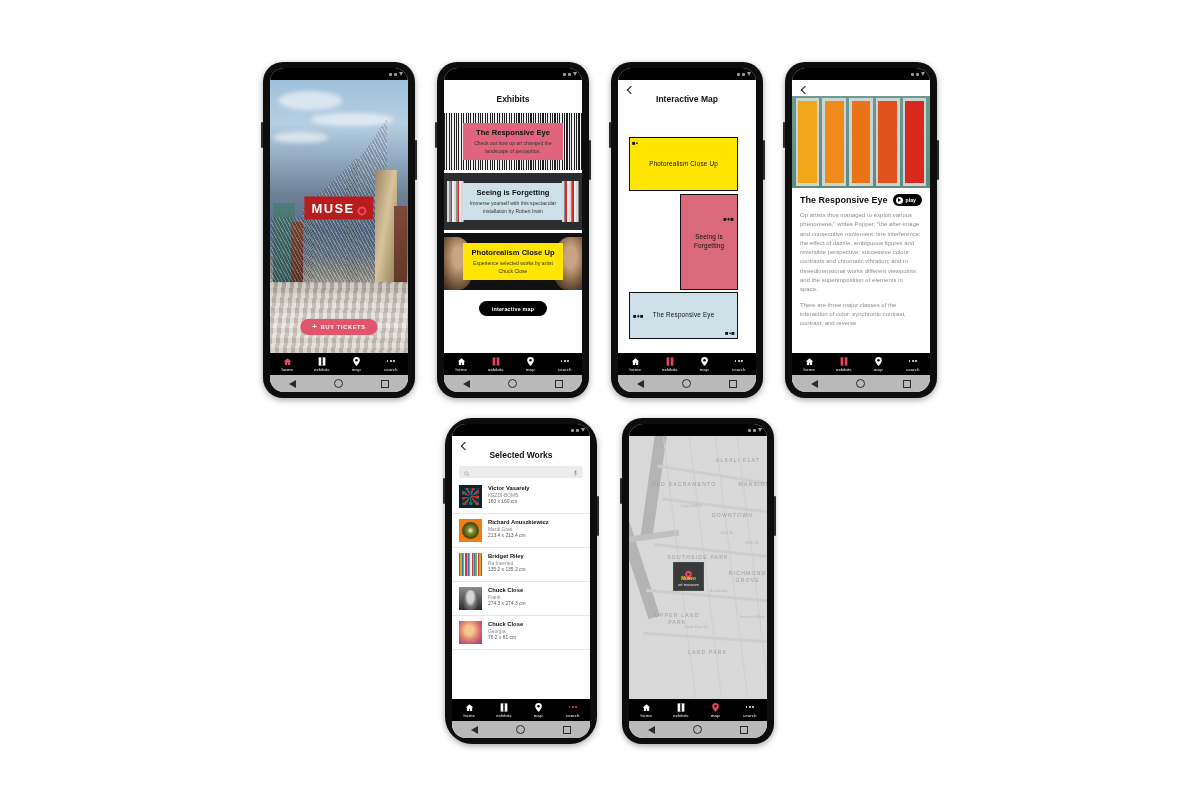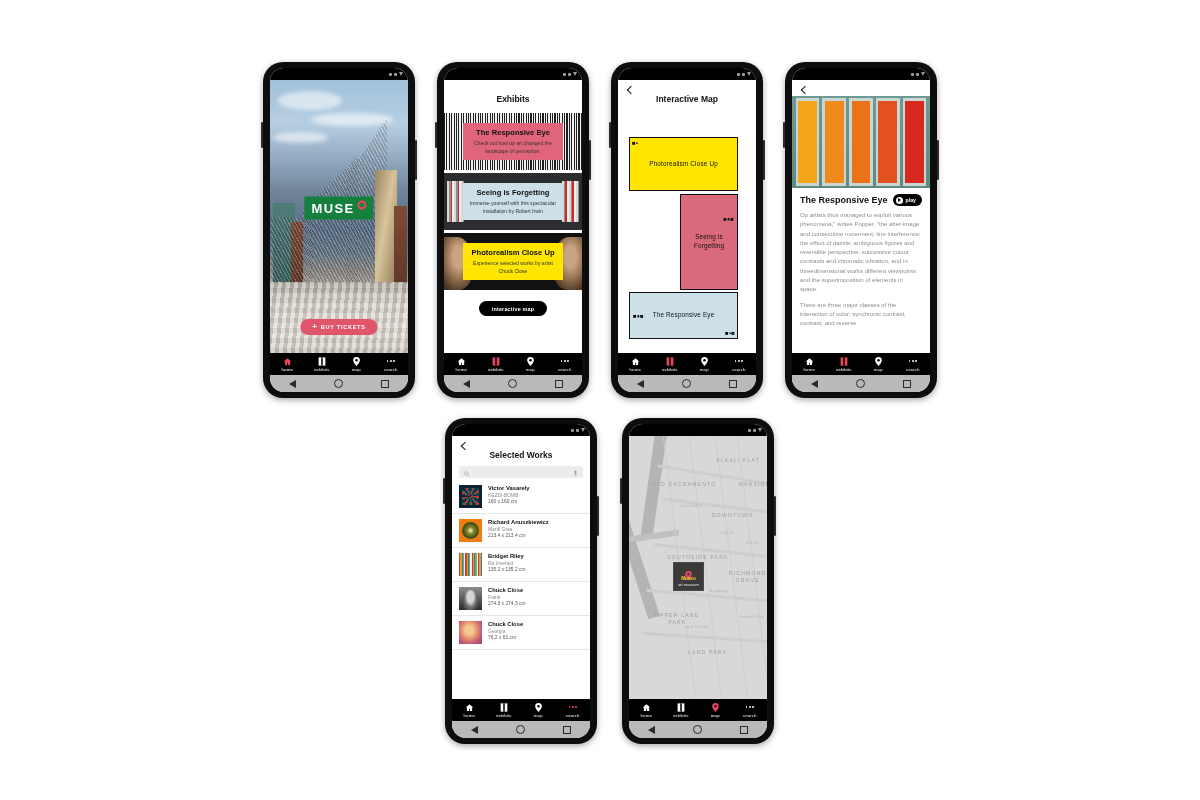--- a/index.html
+++ b/index.html
@@ -46,22 +46,22 @@
   .bld{position:absolute;background:linear-gradient(105deg,#4c5c6c,#8fa3b4 40%,#5b6c7d 70%,#47566a);}
   .bld.stripes{background-image:repeating-linear-gradient(62deg,rgba(255,255,255,.22) 0 1px,rgba(0,0,0,.15) 1px 3px);}
   .bld.gold{background:linear-gradient(100deg,#9a8463,#d8c49a 45%,#8b7650);}
   .bld.teal{background:linear-gradient(180deg,#4e7d78,#3b5f60);}
   .bld.rust{background:linear-gradient(180deg,#7e4a38,#5d3628);}
   .plaza{position:absolute;left:0;right:0;bottom:0;height:26%;
       background:linear-gradient(180deg,#a49d95,#cfc8c0 25%,#ddd7d0 60%,#cfc8bf);}
   .plaza:after{content:"";position:absolute;inset:0;
       background-image:repeating-linear-gradient(96deg,rgba(255,255,255,.35) 0 4px,rgba(120,112,104,.18) 4px 8px),
                        repeating-linear-gradient(0deg,rgba(120,112,104,.12) 0 5px,rgba(255,255,255,.12) 5px 10px);}
-  .logo{position:absolute;left:50%;top:47%;transform:translate(-50%,-50%);background:#15803d;
-        padding:4px 7px;display:flex;align-items:flex-start;gap:1px;}
+  .logo{position:absolute;left:50%;top:47%;transform:translate(-50%,-50%);background:#b91c1c;
+        padding:4px 7px;display:flex;align-items:flex-end;gap:1px;}
   .logo span{color:#fff;font-weight:bold;font-size:13px;letter-spacing:1.4px;}
   .logo .o{width:9px;height:9px;border:2.2px solid #e8455e;border-radius:50%;box-sizing:border-box;margin-left:2px;}
   .cta{position:absolute;left:50%;bottom:18px;transform:translateX(-50%);
        background:#e0556c;color:#fff;border-radius:20px;padding:4px 12px;font-size:5.6px;font-weight:bold;
        letter-spacing:.7px;display:flex;align-items:center;gap:3px;white-space:nowrap;}
   .cta .plus{font-size:8px;font-weight:bold;line-height:1;}
 
   
   .excard{position:relative;height:57px;overflow:hidden;display:flex;align-items:center;justify-content:center;margin-bottom:3px;}
   .ex1{background:repeating-linear-gradient(90deg,#1d1d1d 0 1.1px,#f2f2f2 1.1px 2.4px);}
@@ -443,21 +443,21 @@
       </div>
     </div>
     <div class="sysbar">
       <span class="t"></span>
       <span class="c"></span>
       <span class="b"></span>
     </div>
   </div>
 </div>
 
-<div class="phone" style="left:445px;top:418px;width:152px;height:326px;">
+<div class="phone" style="left:445px;top:418px;width:152px;height:326px;border-radius:27px;">
   <div class="screen">
     <div class="statusbar">
         <i></i>
         <i></i>
         <i class="tri"></i>
       </div>
     <div class="content">
       <div class="back"></div>
       <div class="ptitle">Selected Works</div>
       <div class="searchbar">

